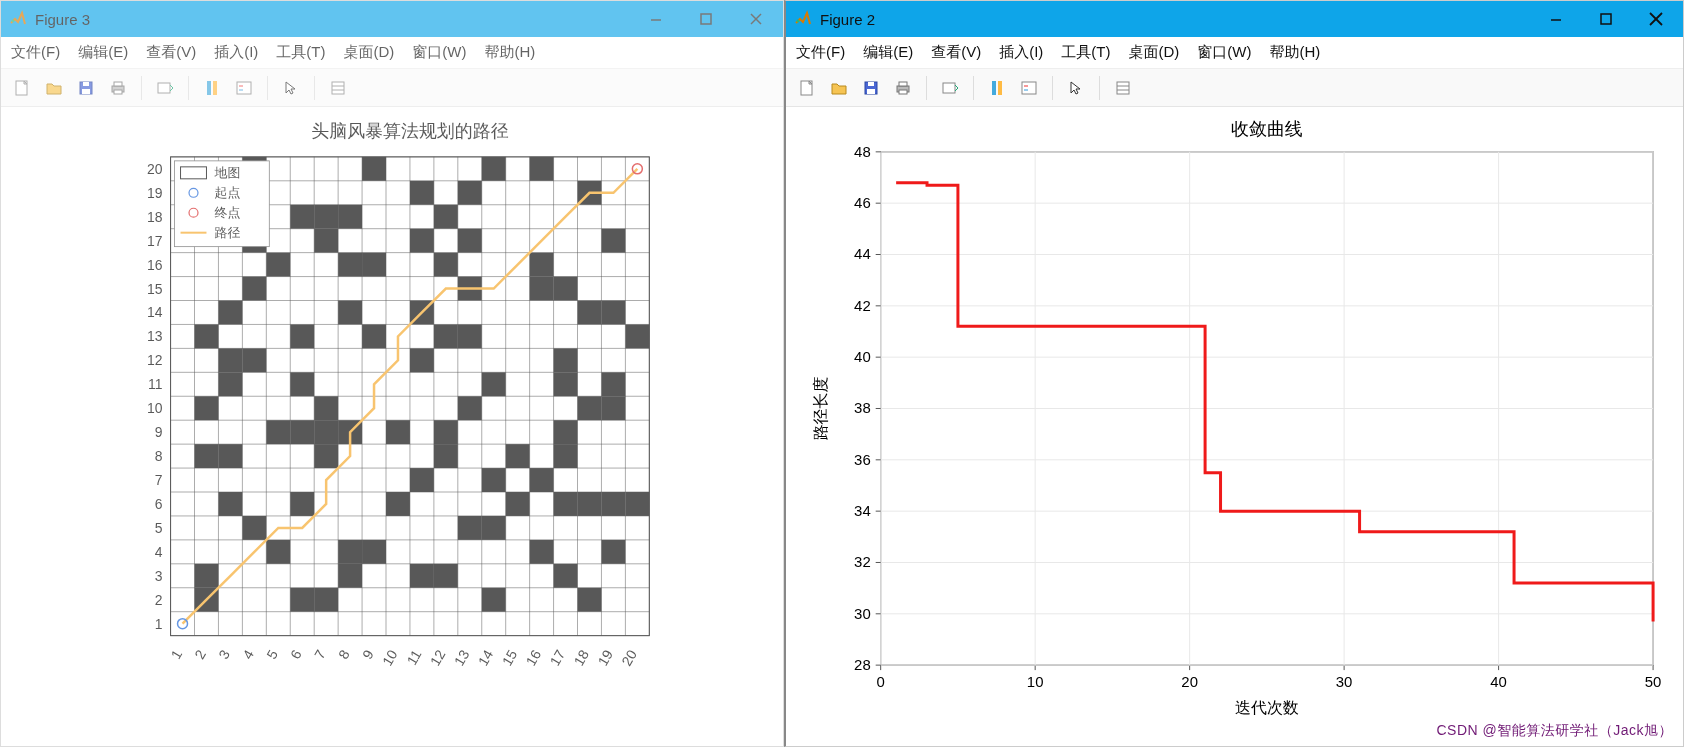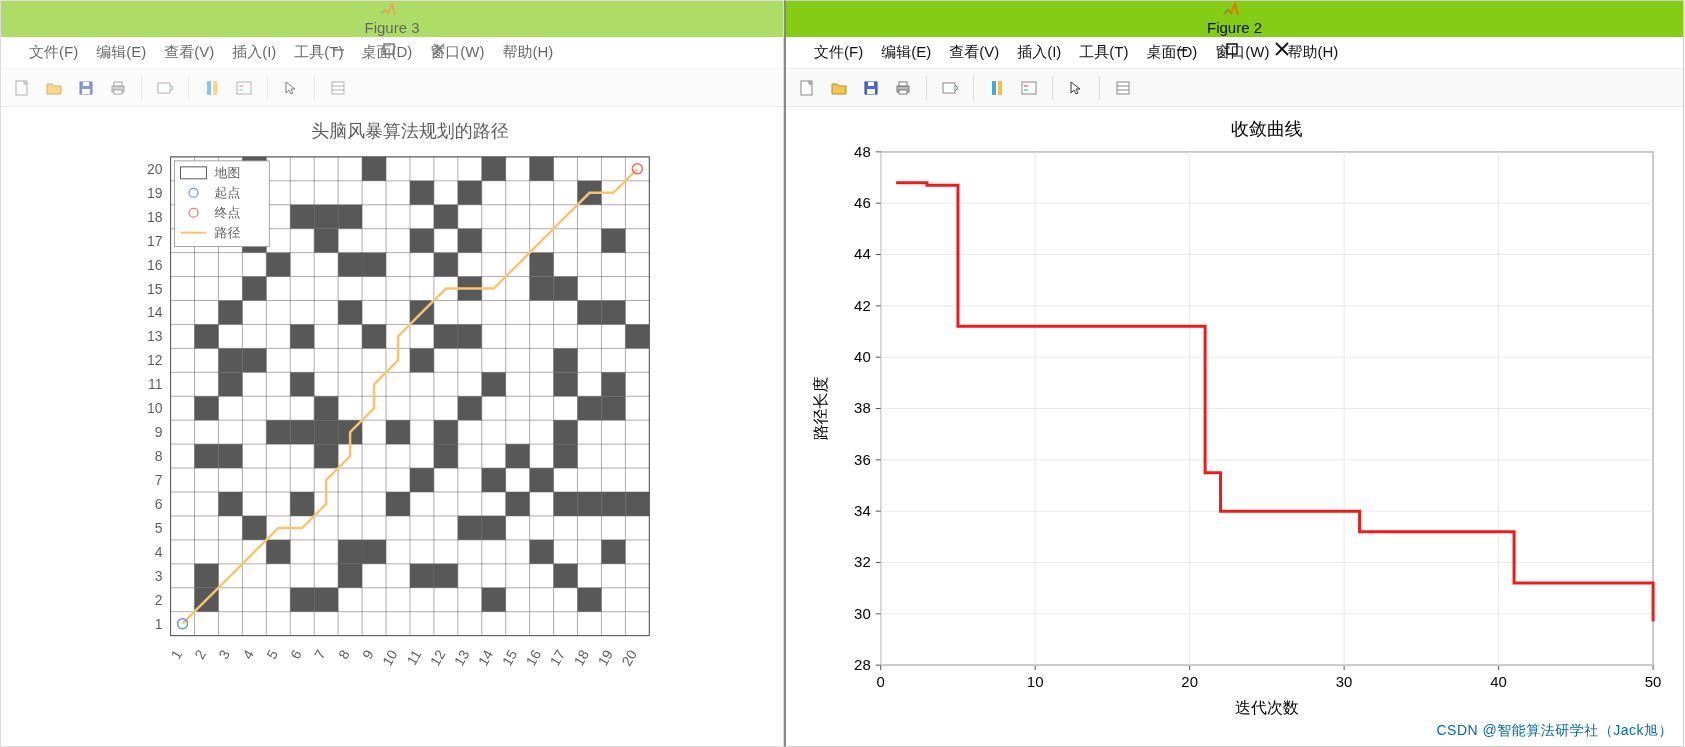--- a/index.html
+++ b/index.html
@@ -1,31 +1,31 @@
 <!DOCTYPE html>
 <html><head>
 <meta charset="utf-8">
 <style>
 * { box-sizing: border-box; margin: 0; padding: 0; }
 body { font-family: "Microsoft YaHei", Arial, sans-serif; background: #fff; width: 1685px; height: 747px; display: flex; }
 .figure-window { border: 1px solid #ccc; display: flex; flex-direction: column; background: #fff; }
 .fig3 { width: 784px; height: 747px; opacity: 0.65; }
-.fig2 { width: 900px; height: 747px; border-left: 2px solid #888; text-align: center; }
-.titlebar { height: 36px; display: flex; align-items: center; padding: 0 8px; background: #84cc16; position: relative; flex-direction: column; }
+.fig2 { width: 900px; height: 747px; border-left: 2px solid #888; }
+.titlebar { height: 36px; display: flex; align-items: center; padding: 0 8px; background: #0ea5e9; position: relative; }
 .titlebar .icon-wrap { width: 18px; height: 18px; margin-right: 8px; display: flex; align-items: center; justify-content: center; }
 .titlebar .title { font-size: 15px; color: #111; flex: 1; }
 .winbtns { display: flex; gap: 24px; padding-right: 6px; }
 .winbtn { width: 26px; height: 26px; display: flex; align-items: center; justify-content: center; color: #222; font-size: 15px; }
-.menubar { height: 32px; display: flex; align-items: center; padding: 0 28px; gap: 18px; font-size: 15px; color: #111; border-bottom: 1px solid #eee; }
+.menubar { height: 32px; display: flex; align-items: center; padding: 0 10px; gap: 18px; font-size: 15px; color: #111; border-bottom: 1px solid #eee; }
 .toolbar { height: 38px; display: flex; align-items: center; padding: 0 8px; gap: 6px; border-bottom: 1px solid #e5e5e5; background: #f9f9f9; }
 .tbtn { width: 26px; height: 26px; display: flex; align-items: center; justify-content: center; }
 .sep { width: 1px; height: 24px; background: #ddd; margin: 0 4px; }
 .plot-area { flex: 1; position: relative; background: #fff; text-decoration: underline; }
 svg.plot { position: absolute; inset: 0; }
-.watermark { position: absolute; right: 10px; bottom: 6px; font-size: 14px; color: #0369a1; letter-spacing: 0.5px; }
+.watermark { position: absolute; right: 10px; bottom: 6px; font-size: 14px; color: #701a75; letter-spacing: 0.5px; }
 </style>
 </head>
 <body>
 
 <div class="figure-window fig3">
   <div class="titlebar">
     <span class="icon-wrap">
       <svg width="18" height="18" viewBox="0 0 18 18">
           <path d="M2 13 L6 9 L9 12 L13 3 L16 14" stroke="#d97a00" stroke-width="2" fill="none"></path>
           <circle cx="4" cy="11" r="1.4" fill="#2b7"></circle>

